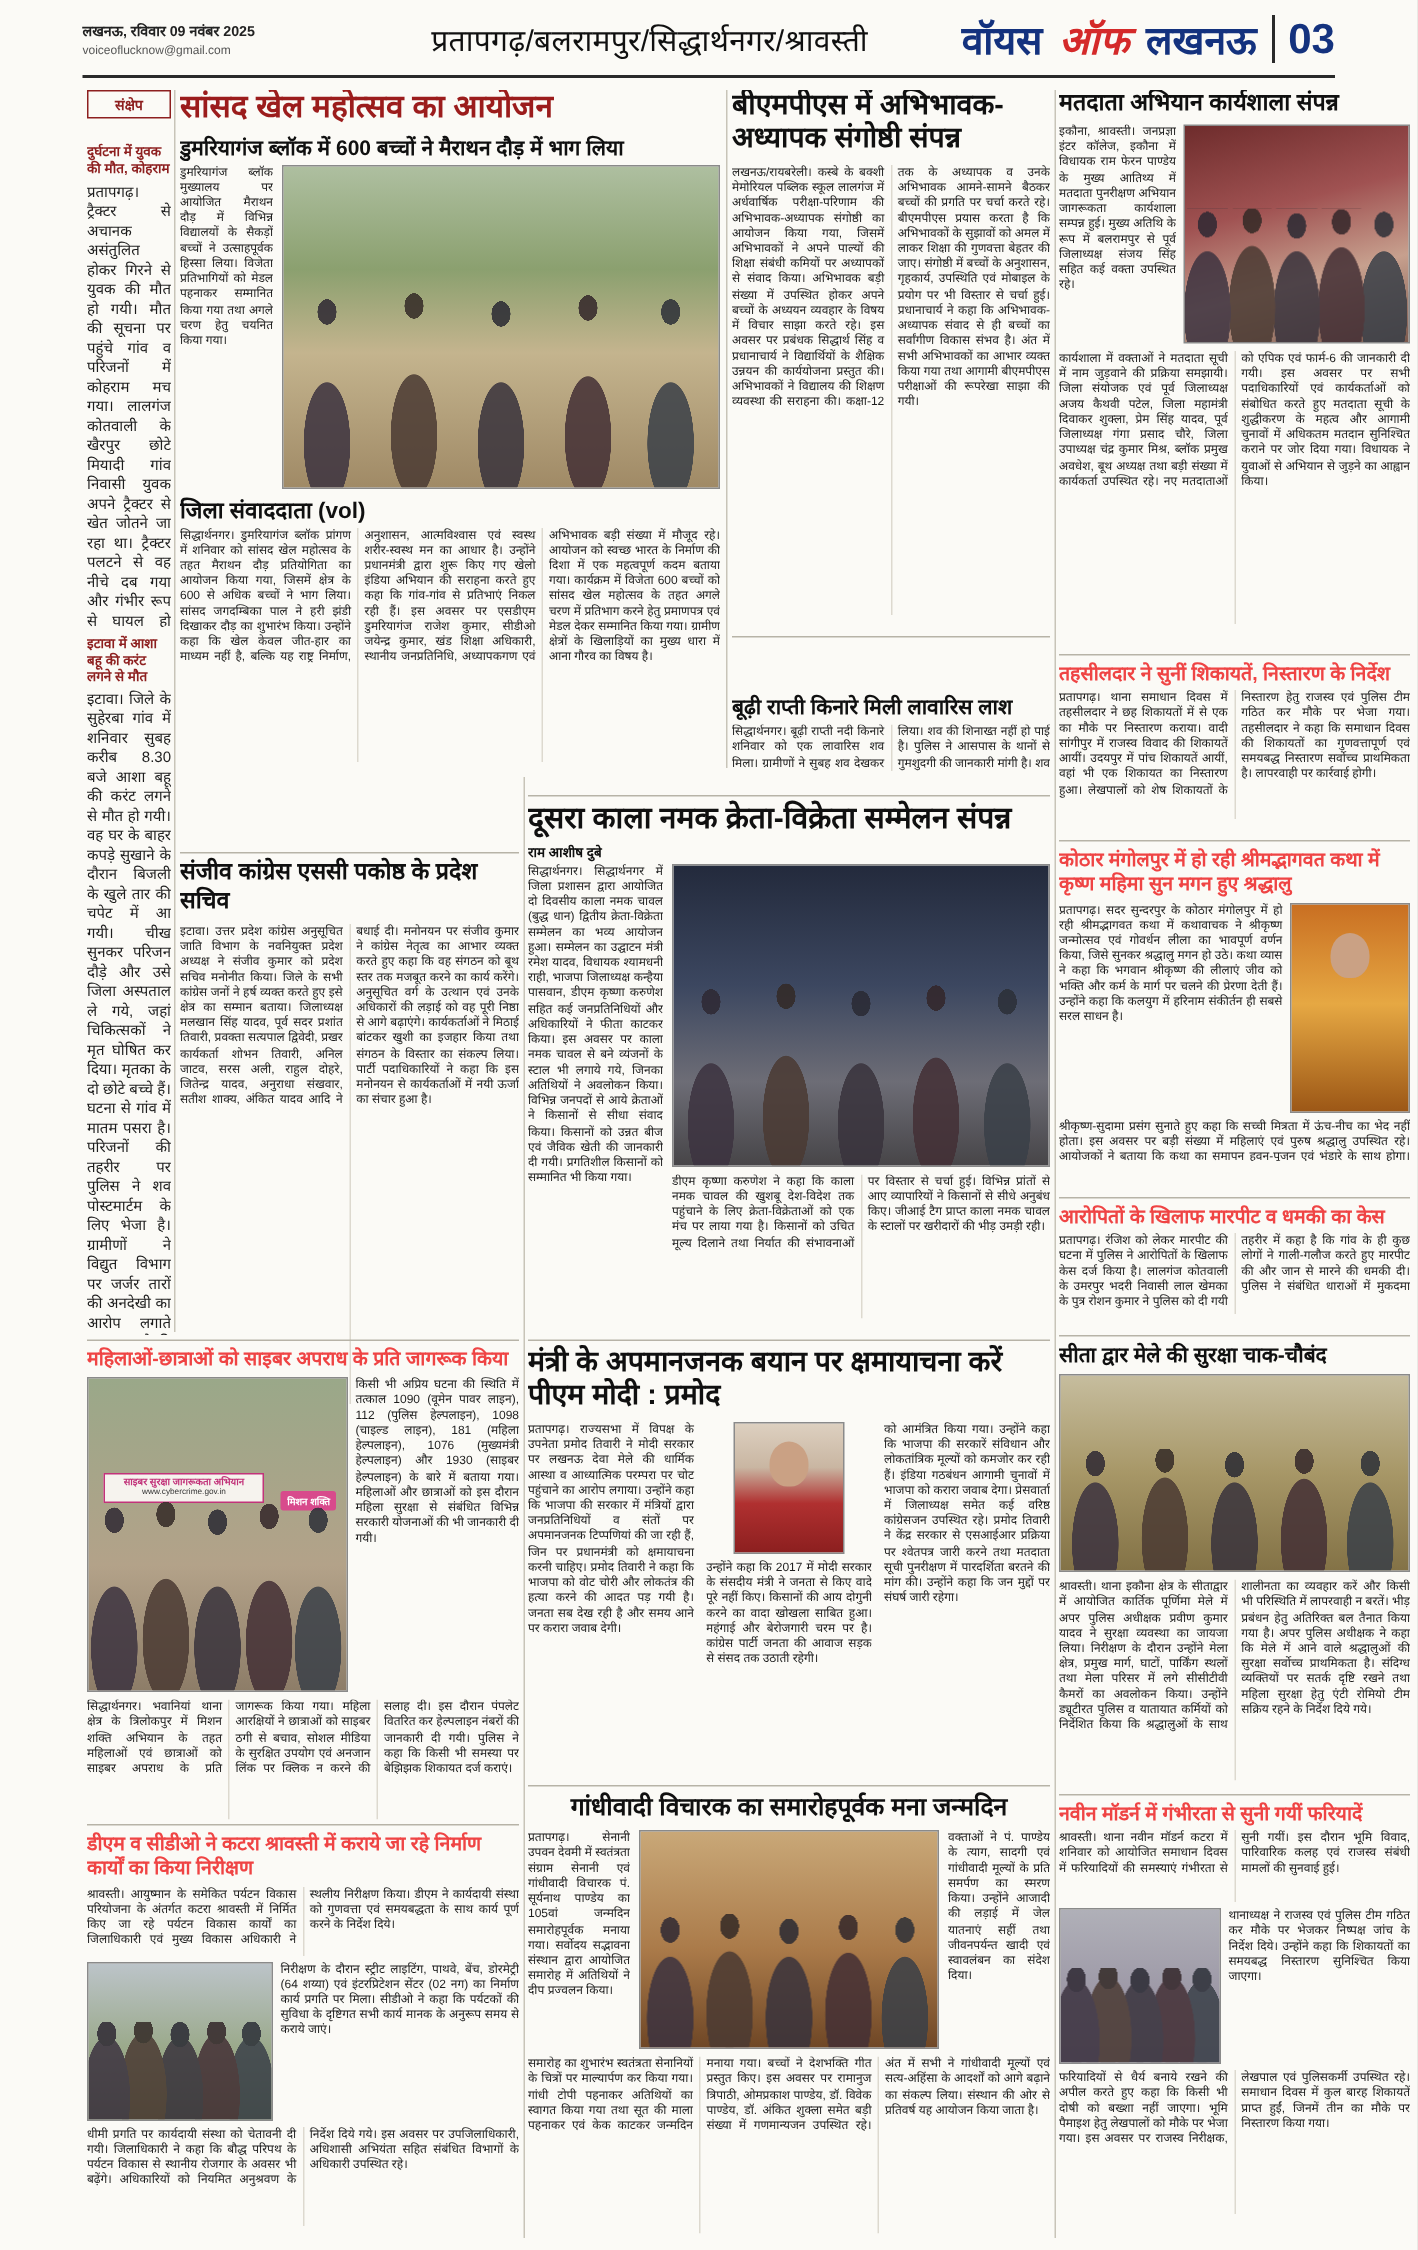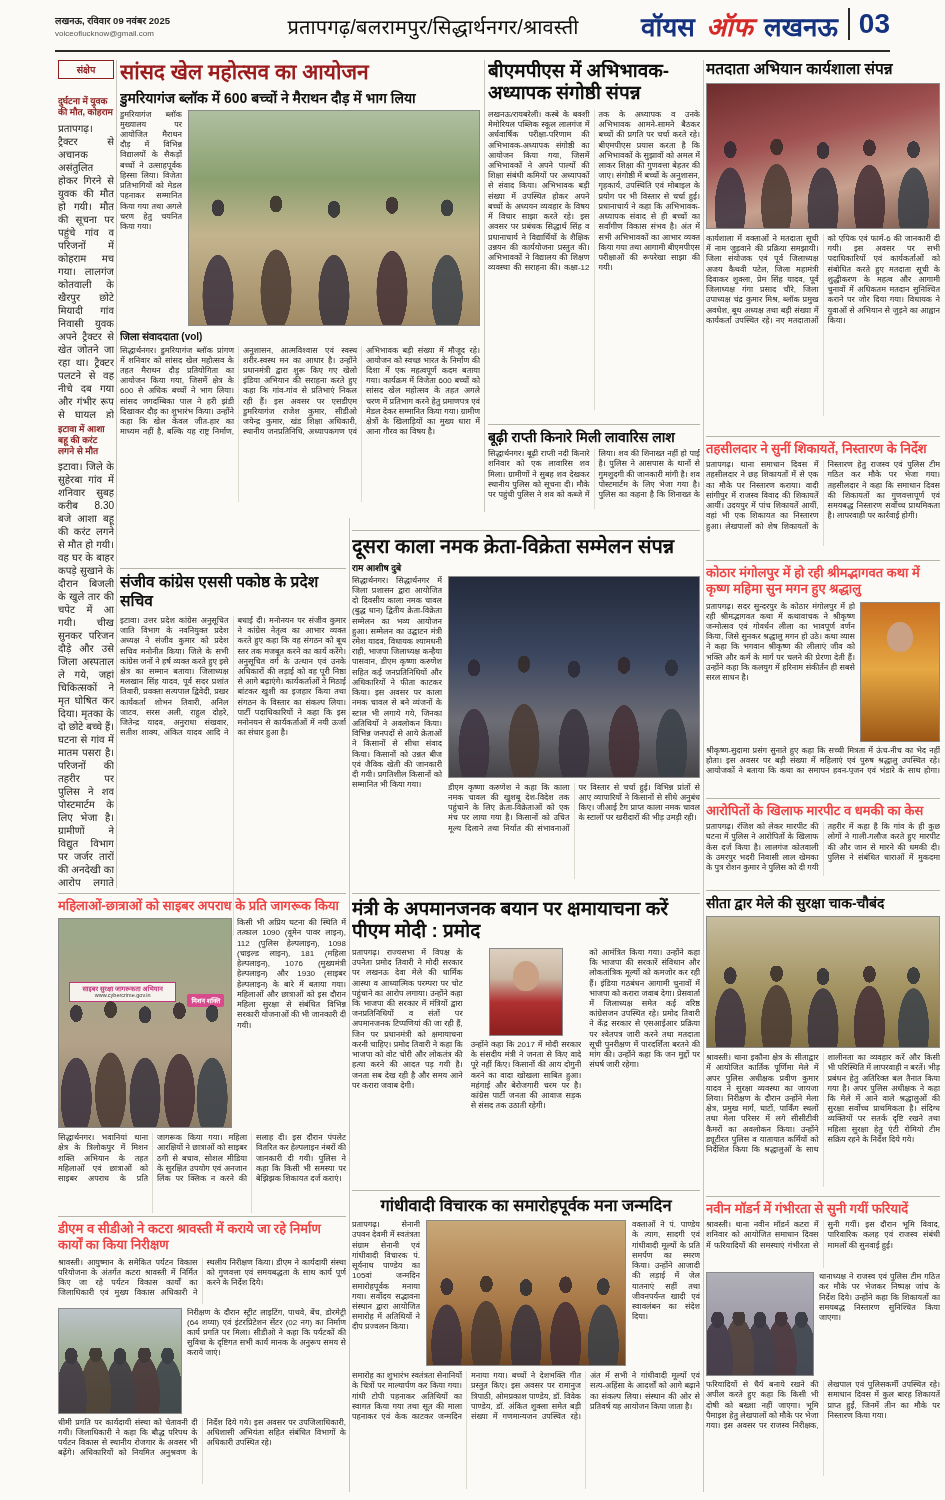--- a/index.html
+++ b/index.html
@@ -6,40 +6,40 @@
   html,body{background:#dedcd5;}
   .page{position:relative;width:945px;height:1500px;margin:0 auto;background:#fbfaf6;
         font-family:"Liberation Sans","DejaVu Sans",sans-serif;color:#141414;overflow:hidden;}
   
   .masthead{position:absolute;left:55px;top:6px;width:835px;height:46px;display:flex;
             align-items:center;justify-content:space-between;border-bottom:2px solid #2a2a2a;padding-bottom:4px;}
   .mh-left{width:170px;}
   .mh-date{font-size:9.5px;font-weight:bold;color:#222;}
   .mh-mail{font-size:8px;color:#555;margin-top:2px;}
   .mh-center{font-size:20px;font-weight:normal;letter-spacing:.2px;color:#101010;}
-  .mh-right{display:flex;align-items:flex-start;gap:10px;}
+  .mh-right{display:flex;align-items:center;gap:10px;}
   .brand{font-size:26px;font-weight:bold;}
   .brand .b1{color:#14327e;}
   .brand .b2{color:#d42a2a;font-style:italic;margin:0 4px;}
   .pageno{font-size:28px;font-weight:bold;color:#14327e;border-left:2px solid #2a2a2a;padding-left:9px;}
   
   .block{position:absolute;overflow:hidden;}
   .btop{border-top:1px solid #b7b3a7;padding-top:4px;}
   .vrule{position:absolute;width:1px;background:#c8c4b8;}
   .body-text{font-size:8px;line-height:1.28;text-align:justify;color:#1d1d1d;overflow:hidden;}
   .cols-2{column-count:2;column-gap:9px;column-rule:1px solid #ddd9cf;}
   .cols-3{column-count:3;column-gap:9px;column-rule:1px solid #ddd9cf;}
   .row{display:flex;gap:6px;}
   .hl-xl{font-size:21px;font-weight:bold;color:#9b1c1c;line-height:1.12;}
   .hl-lg{font-size:19px;font-weight:bold;line-height:1.18;color:#101010;}
   .hl-md2{font-size:15.5px;font-weight:bold;line-height:1.22;color:#101010;}
   .hl-md{font-size:14px;font-weight:bold;line-height:1.22;color:#101010;}
   .hl-sm{font-size:13px;font-weight:bold;line-height:1.25;color:#ef4444;}
   .subhead{font-size:14px;font-weight:bold;margin:4px 0 3px 0;color:#101010;}
-  .caption{font-size:10px;font-weight:bold;margin:3px 0;color:#101010;}
+  .caption{font-size:15px;font-weight:bold;margin:3px 0;color:#101010;}
   .byline{font-size:9px;font-weight:bold;margin:2px 0;color:#101010;}
   
   .sk-title{border:1.5px solid #8d1f1f;color:#8d1f1f;font-size:9.5px;font-weight:bold;
             text-align:center;padding:2px 0;margin-bottom:17px;}
   .sk-head{font-size:9px;font-weight:bold;color:#8d1f1f;line-height:1.25;margin:3px 0;}
   .sk-body{font-size:10px;line-height:1.3;text-align:justify;color:#1d1d1d;overflow:hidden;}
   
   .photo{position:relative;border:1px solid #8a8a8a;overflow:hidden;background-size:cover;}
   .ph-marathon{background:linear-gradient(180deg,#aebfa0 0%,#8ba06f 32%,#c4b48e 58%,#a08a66 100%);}
   .ph-workshop{background:linear-gradient(165deg,#6e2c2c 0%,#a05252 38%,#c7a08e 68%,#7c5a4e 100%);}
@@ -115,27 +115,28 @@
     <div class="caption">जिला संवाददाता (vol)</div>
     <div class="body-text cols-3" style="height:156px;">सिद्धार्थनगर। डुमरियागंज ब्लॉक प्रांगण में शनिवार को सांसद खेल महोत्सव के तहत मैराथन दौड़ प्रतियोगिता का आयोजन किया गया, जिसमें क्षेत्र के 600 से अधिक बच्चों ने भाग लिया। सांसद जगदम्बिका पाल ने हरी झंडी दिखाकर दौड़ का शुभारंभ किया। उन्होंने कहा कि खेल केवल जीत-हार का माध्यम नहीं है, बल्कि यह राष्ट्र निर्माण, अनुशासन, आत्मविश्वास एवं स्वस्थ शरीर-स्वस्थ मन का आधार है। उन्होंने प्रधानमंत्री द्वारा शुरू किए गए खेलो इंडिया अभियान की सराहना करते हुए कहा कि गांव-गांव से प्रतिभाएं निकल रही हैं। इस अवसर पर एसडीएम डुमरियागंज राजेश कुमार, सीडीओ जयेन्द्र कुमार, खंड शिक्षा अधिकारी, स्थानीय जनप्रतिनिधि, अध्यापकगण एवं अभिभावक बड़ी संख्या में मौजूद रहे। आयोजन को स्वच्छ भारत के निर्माण की दिशा में एक महत्वपूर्ण कदम बताया गया। कार्यक्रम में विजेता 600 बच्चों को सांसद खेल महोत्सव के तहत अगले चरण में प्रतिभाग करने हेतु प्रमाणपत्र एवं मेडल देकर सम्मानित किया गया। ग्रामीण क्षेत्रों के खिलाड़ियों का मुख्य धारा में आना गौरव का विषय है।</div>
   </article>
 
   <article class="block" style="left:488px;top:60px;width:212px;height:358px;">
     <h2 class="hl-lg" style="margin-bottom:5px;">बीएमपीएस में अभिभावक-अध्यापक संगोष्ठी संपन्न</h2>
     <div class="body-text cols-2" style="height:300px;">लखनऊ/रायबरेली। कस्बे के बक्शी मेमोरियल पब्लिक स्कूल लालगंज में अर्धवार्षिक परीक्षा-परिणाम की अभिभावक-अध्यापक संगोष्ठी का आयोजन किया गया, जिसमें अभिभावकों ने अपने पाल्यों की शिक्षा संबंधी कमियों पर अध्यापकों से संवाद किया। अभिभावक बड़ी संख्या में उपस्थित होकर अपने बच्चों के अध्ययन व्यवहार के विषय में विचार साझा करते रहे। इस अवसर पर प्रबंधक सिद्धार्थ सिंह व प्रधानाचार्य ने विद्यार्थियों के शैक्षिक उन्नयन की कार्ययोजना प्रस्तुत की। अभिभावकों ने विद्यालय की शिक्षण व्यवस्था की सराहना की। कक्षा-12 तक के अध्यापक व उनके अभिभावक आमने-सामने बैठकर बच्चों की प्रगति पर चर्चा करते रहे। बीएमपीएस प्रयास करता है कि अभिभावकों के सुझावों को अमल में लाकर शिक्षा की गुणवत्ता बेहतर की जाए। संगोष्ठी में बच्चों के अनुशासन, गृहकार्य, उपस्थिति एवं मोबाइल के प्रयोग पर भी विस्तार से चर्चा हुई। प्रधानाचार्य ने कहा कि अभिभावक-अध्यापक संवाद से ही बच्चों का सर्वांगीण विकास संभव है। अंत में सभी अभिभावकों का आभार व्यक्त किया गया तथा आगामी बीएमपीएस परीक्षाओं की रूपरेखा साझा की गयी।</div>
   </article>
 
   <article class="block btop" style="left:488px;top:424px;width:212px;height:90px;">
-    <h3 class="hl-md" style="margin-bottom:3px;">बूढ़ी राप्ती किनारे मिली लावारिस लाश</h3>
+    <h3 class="hl-md" style="margin-bottom:3px;margin-top:34px;">बूढ़ी राप्ती किनारे मिली लावारिस लाश</h3>
     <div class="body-text cols-2" style="height:60px;">सिद्धार्थनगर। बूढ़ी राप्ती नदी किनारे शनिवार को एक लावारिस शव मिला। ग्रामीणों ने सुबह शव देखकर स्थानीय पुलिस को सूचना दी। मौके पर पहुंची पुलिस ने शव को कब्जे में लिया। शव की शिनाख्त नहीं हो पाई है। पुलिस ने आसपास के थानों से गुमशुदगी की जानकारी मांगी है। शव पोस्टमार्टम के लिए भेजा गया है। पुलिस का कहना है कि शिनाख्त के प्रयास किए जा रहे हैं, जांच के बाद ही मौत के कारणों का खुलासा हो सकेगा।</div>
   </article>
 
   <article class="block" style="left:706px;top:60px;width:234px;height:370px;">
     <h3 class="hl-md2" style="margin-bottom:4px;">मतदाता अभियान कार्यशाला संपन्न</h3>
     <div class="row" style="gap:5px;">
+      <div class="body-text" style="width:78px;height:146px;">इकौना, श्रावस्ती। जनप्रज्ञा इंटर कॉलेज, इकौना में विधायक राम फेरन पाण्डेय के मुख्य आतिथ्य में मतदाता पुनरीक्षण अभियान जागरूकता कार्यशाला सम्पन्न हुई। मुख्य अतिथि के रूप में बलरामपुर से पूर्व जिलाध्यक्ष संजय सिंह सहित कई वक्ता उपस्थित रहे।</div>
       <div class="photo ph-workshop crowd" style="flex:1;height:146px;"></div>
     </div>
     <div class="body-text cols-2" style="height:182px;margin-top:5px;">कार्यशाला में वक्ताओं ने मतदाता सूची में नाम जुड़वाने की प्रक्रिया समझायी। जिला संयोजक एवं पूर्व जिलाध्यक्ष अजय कैथवी पटेल, जिला महामंत्री दिवाकर शुक्ला, प्रेम सिंह यादव, पूर्व जिलाध्यक्ष गंगा प्रसाद चौरे, जिला उपाध्यक्ष चंद्र कुमार मिश्र, ब्लॉक प्रमुख अवधेश, बूथ अध्यक्ष तथा बड़ी संख्या में कार्यकर्ता उपस्थित रहे। नए मतदाताओं को एपिक एवं फार्म-6 की जानकारी दी गयी। इस अवसर पर सभी पदाधिकारियों एवं कार्यकर्ताओं को संबोधित करते हुए मतदाता सूची के शुद्धीकरण के महत्व और आगामी चुनावों में अधिकतम मतदान सुनिश्चित कराने पर जोर दिया गया। विधायक ने युवाओं से अभियान से जुड़ने का आह्वान किया।</div>
   </article>
 
   <article class="block btop" style="left:706px;top:436px;width:234px;height:118px;">
     <h3 class="hl-sm" style="margin-bottom:3px;">तहसीलदार ने सुनीं शिकायतें, निस्तारण के निर्देश</h3>
     <div class="body-text cols-2" style="height:86px;">प्रतापगढ़। थाना समाधान दिवस में तहसीलदार ने छह शिकायतों में से एक का मौके पर निस्तारण कराया। वादी सांगीपुर में राजस्व विवाद की शिकायतें आयीं। उदयपुर में पांच शिकायतें आयीं, वहां भी एक शिकायत का निस्तारण हुआ। लेखपालों को शेष शिकायतों के निस्तारण हेतु राजस्व एवं पुलिस टीम गठित कर मौके पर भेजा गया। तहसीलदार ने कहा कि समाधान दिवस की शिकायतों का गुणवत्तापूर्ण एवं समयबद्ध निस्तारण सर्वोच्च प्राथमिकता है। लापरवाही पर कार्रवाई होगी।</div>
   </article>
 

